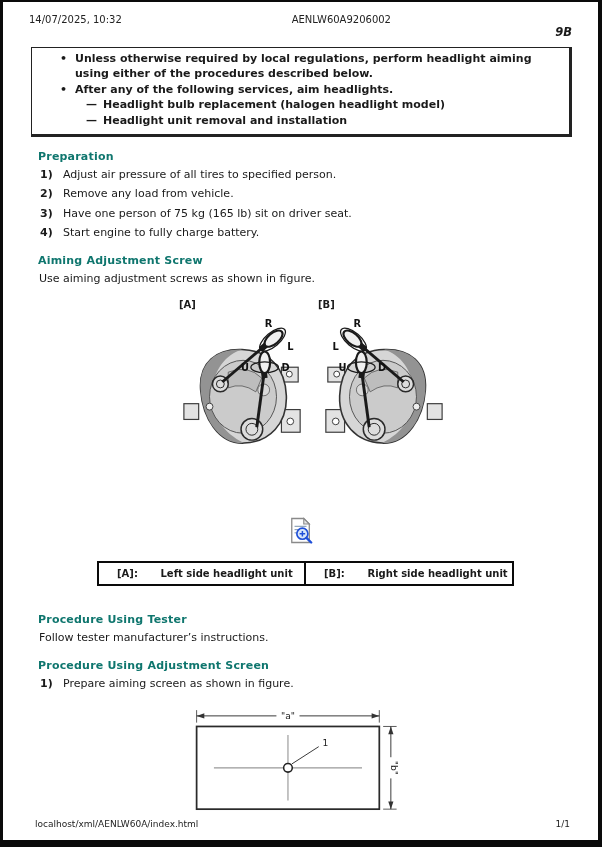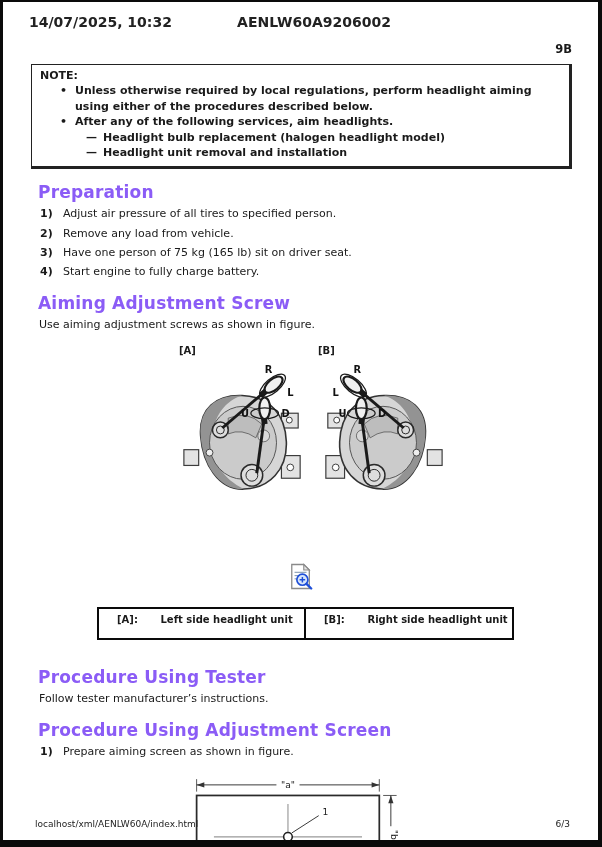--- a/index.html
+++ b/index.html
@@ -11,26 +11,26 @@
     border: solid #0a0a0a;
     border-width: 2px 4px 7px 3px;
     background: #ffffff;
     position: relative;
     overflow: hidden;
     color: #1a1a1a;
   }
   .content { padding: 0 26px; }
 
   
-  .meta-row { display: flex; margin-top: 12px; font-size: 14px; color: #222; font-weight: bold; }
+  .meta-row { display: flex; margin-top: 12px; font-size: 10px; color: #222; }
   .meta-left { flex: 1; }
   .meta-center { flex: 1; text-align: right; }
   .meta-right { flex: 1; }
 
-  .sec-code { text-align: right; font-weight: bold; font-size: 11.5px; margin-top: 12px; }
+  .sec-code { text-align: right; font-weight: bold; font-size: 11.5px; margin-top: 0; font-style: italic; }
 
   .title-row { display: flex; align-items: center; margin-top: 2px; }
   .page-title {
     flex: 1;
     padding-left: 22px;
     font-size: 17.5px;
     font-weight: bold;
     color: #97989a;
     letter-spacing: 0.2px;
   }
@@ -46,22 +46,22 @@
     font-weight: bold;
     font-size: 11px;
     line-height: 1.4;
   }
   .nb-row { display: flex; padding-left: 20px; }
   .nb-row .blt { width: 15px; flex: none; }
   .nb-sub { display: flex; padding-left: 46px; }
   .nb-sub .dash { width: 17px; flex: none; }
 
   h2 {
-    color: #8b5cf6;
-    font-size: 17px;
+    color: #0f766e;
+    font-size: 11px;
     font-weight: bold;
     margin: 13px 0 5px 9px;
     letter-spacing: 0.2px;
   }
   h2.gap-top { margin-top: 27px; }
 
   .step { display: flex; font-size: 11px; margin: 0 0 4.5px 11px; line-height: 1.35; }
   .step .num { font-weight: bold; width: 23px; flex: none; }
 
   p.body-text { font-size: 11px; margin: 4px 0 0 10px; line-height: 1.35; }
@@ -75,21 +75,21 @@
   .zoom-row { text-align: center; margin-top: 62px; }
   .zoom-btn { display: inline-block; cursor: pointer; }
 
   
   table.legend { border-collapse: collapse; margin: 13px 0 0 68px; }
   table.legend td {
     border: 2px solid #0a0a0a;
     width: 207px;
     font-size: 10px;
     font-weight: bold;
-    padding: 5px 4px 13px 18px;
+    padding: 5px 4px 5px 18px;
     white-space: nowrap;
   }
   table.legend .key { display: inline-block; min-width: 28px; }
   table.legend .val { margin-left: 12px; }
 
   
   .fig2 { margin: 14px 0 0 158px; }
 
   
   .footer {
@@ -146,21 +146,20 @@
     <div class="meta-row">
       <span class="meta-left">14/07/2025, 10:32</span>
       <span class="meta-center">AENLW60A9206002</span>
       <span class="meta-right"></span>
     </div>
 
     <div class="sec-code">9B</div>
 
 
     <div class="note-box">
-      <div>NOTE:</div>
       <div class="nb-row">
         <span class="blt">•</span>
         <span>Unless otherwise required by local regulations, perform headlight aiming using either of the procedures described below.</span>
       </div>
       <div class="nb-row">
         <span class="blt">•</span>
         <span>After any of the following services, aim headlights.</span>
       </div>
       <div class="nb-sub">
         <span class="dash">—</span>
@@ -283,16 +282,16 @@
         <circle cx="105" cy="65" r="4.5" fill="#ffffff" stroke="#222" stroke-width="1.6"></circle>
         <line x1="109" y1="61" x2="137" y2="43" stroke="#333" stroke-width="1"></line>
         <text x="141" y="42" font-size="9.5" fill="#222">1</text>
       </svg>
     </div>
 
   </div>
 
   <div class="footer">
     <span>localhost/xml/AENLW60A/index.html</span>
-    <span>6/3</span>
+    <span>1/1</span>
   </div>
 
 </div>
 
 </body></html>

